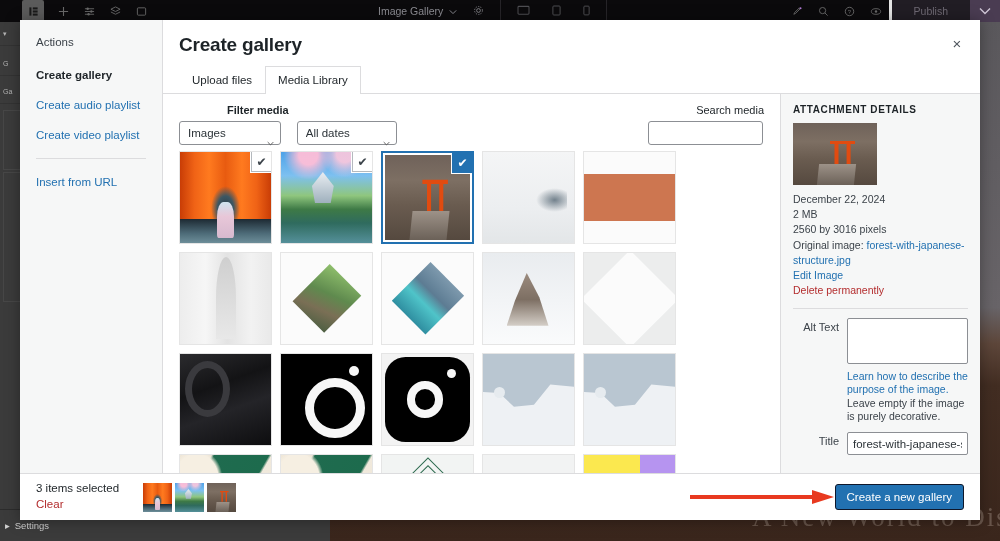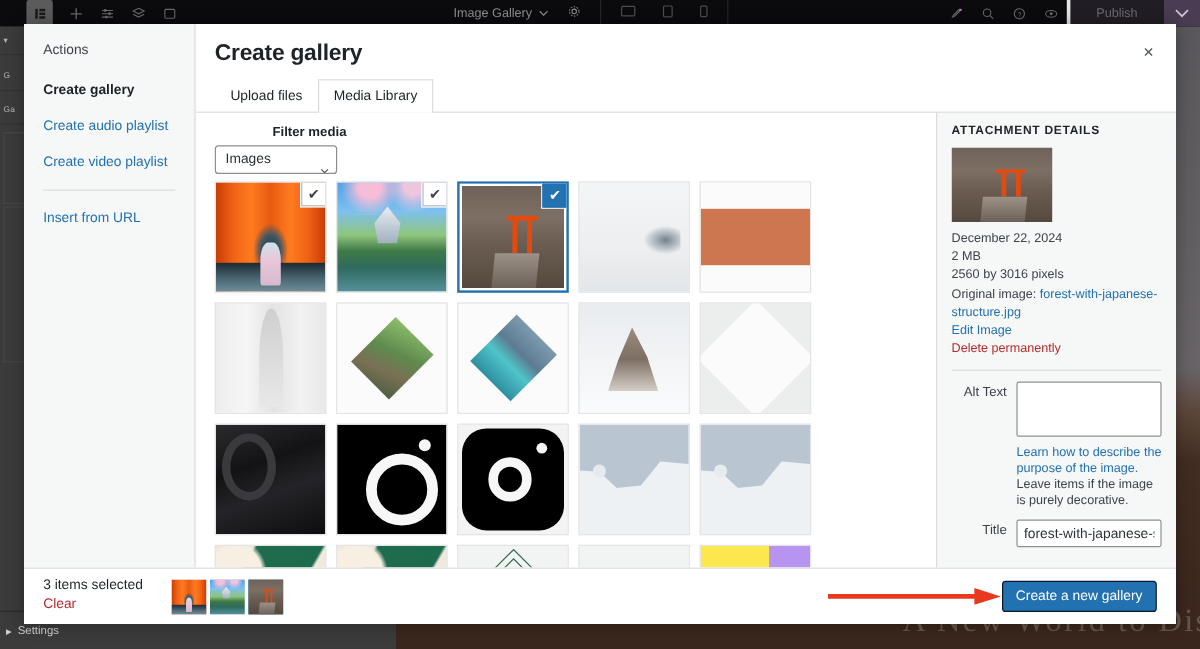--- a/index.html
+++ b/index.html
@@ -574,22 +574,38 @@
                   <select class="sel" style="width:102px">
                     <option>Images</option>
                   </select>
                   <span class="caret">
                     <svg width="7" height="5" viewBox="0 0 10 6">
                         <path d="M1 1l4 4 4-4" fill="none" stroke="currentColor" stroke-width="1.3"></path>
                       </svg>
                   </span>
                 </span>
               </div>
+              <div>
+                <span class="selwrap">
+                  <select class="sel" style="width:100px">
+                    <option>All dates</option>
+                  </select>
+                  <span class="caret">
+                    <svg width="7" height="5" viewBox="0 0 10 6">
+                        <path d="M1 1l4 4 4-4" fill="none" stroke="currentColor" stroke-width="1.3"></path>
+                      </svg>
+                  </span>
+                </span>
+              </div>
             </div>
 
+            <div class="searchwrap">
+              <span class="lbl">Search media</span>
+              <input class="search-in" type="search" value="" style="">
+            </div>
           </div>
 
           <div class="grid-scroll">
             <div class="grid" id="grid">
                 <div class="cell">
                   <div class="thumb">
                     <div class="art torii-corridor"></div>
                   </div>
                   <span class="check">✔</span>
                 </div>
@@ -717,21 +733,21 @@
           <div class="det-line lnk">Edit Image</div>
           <div class="det-line lnk del">Delete permanently</div>
 
           <div class="det-sep"></div>
 
           <div class="field">
             <div class="flabel">Alt Text</div>
             <div class="fctl">
               <textarea class="ta" style=""></textarea>
               <div class="helper">
-                <span class="lnk">Learn how to describe the purpose of the image.</span><span> Leave items if the image is purely decorative.</span>
+                <span class="lnk">Learn how to describe the purpose of the image.</span><span> Leave empty if the image is purely decorative.</span>
               </div>
             </div>
           </div>
 
           <div class="field">
             <div class="flabel">Title</div>
             <div class="fctl">
               <input class="ti" type="text" value="forest-with-japanese-stru" style="">
             </div>
           </div>

